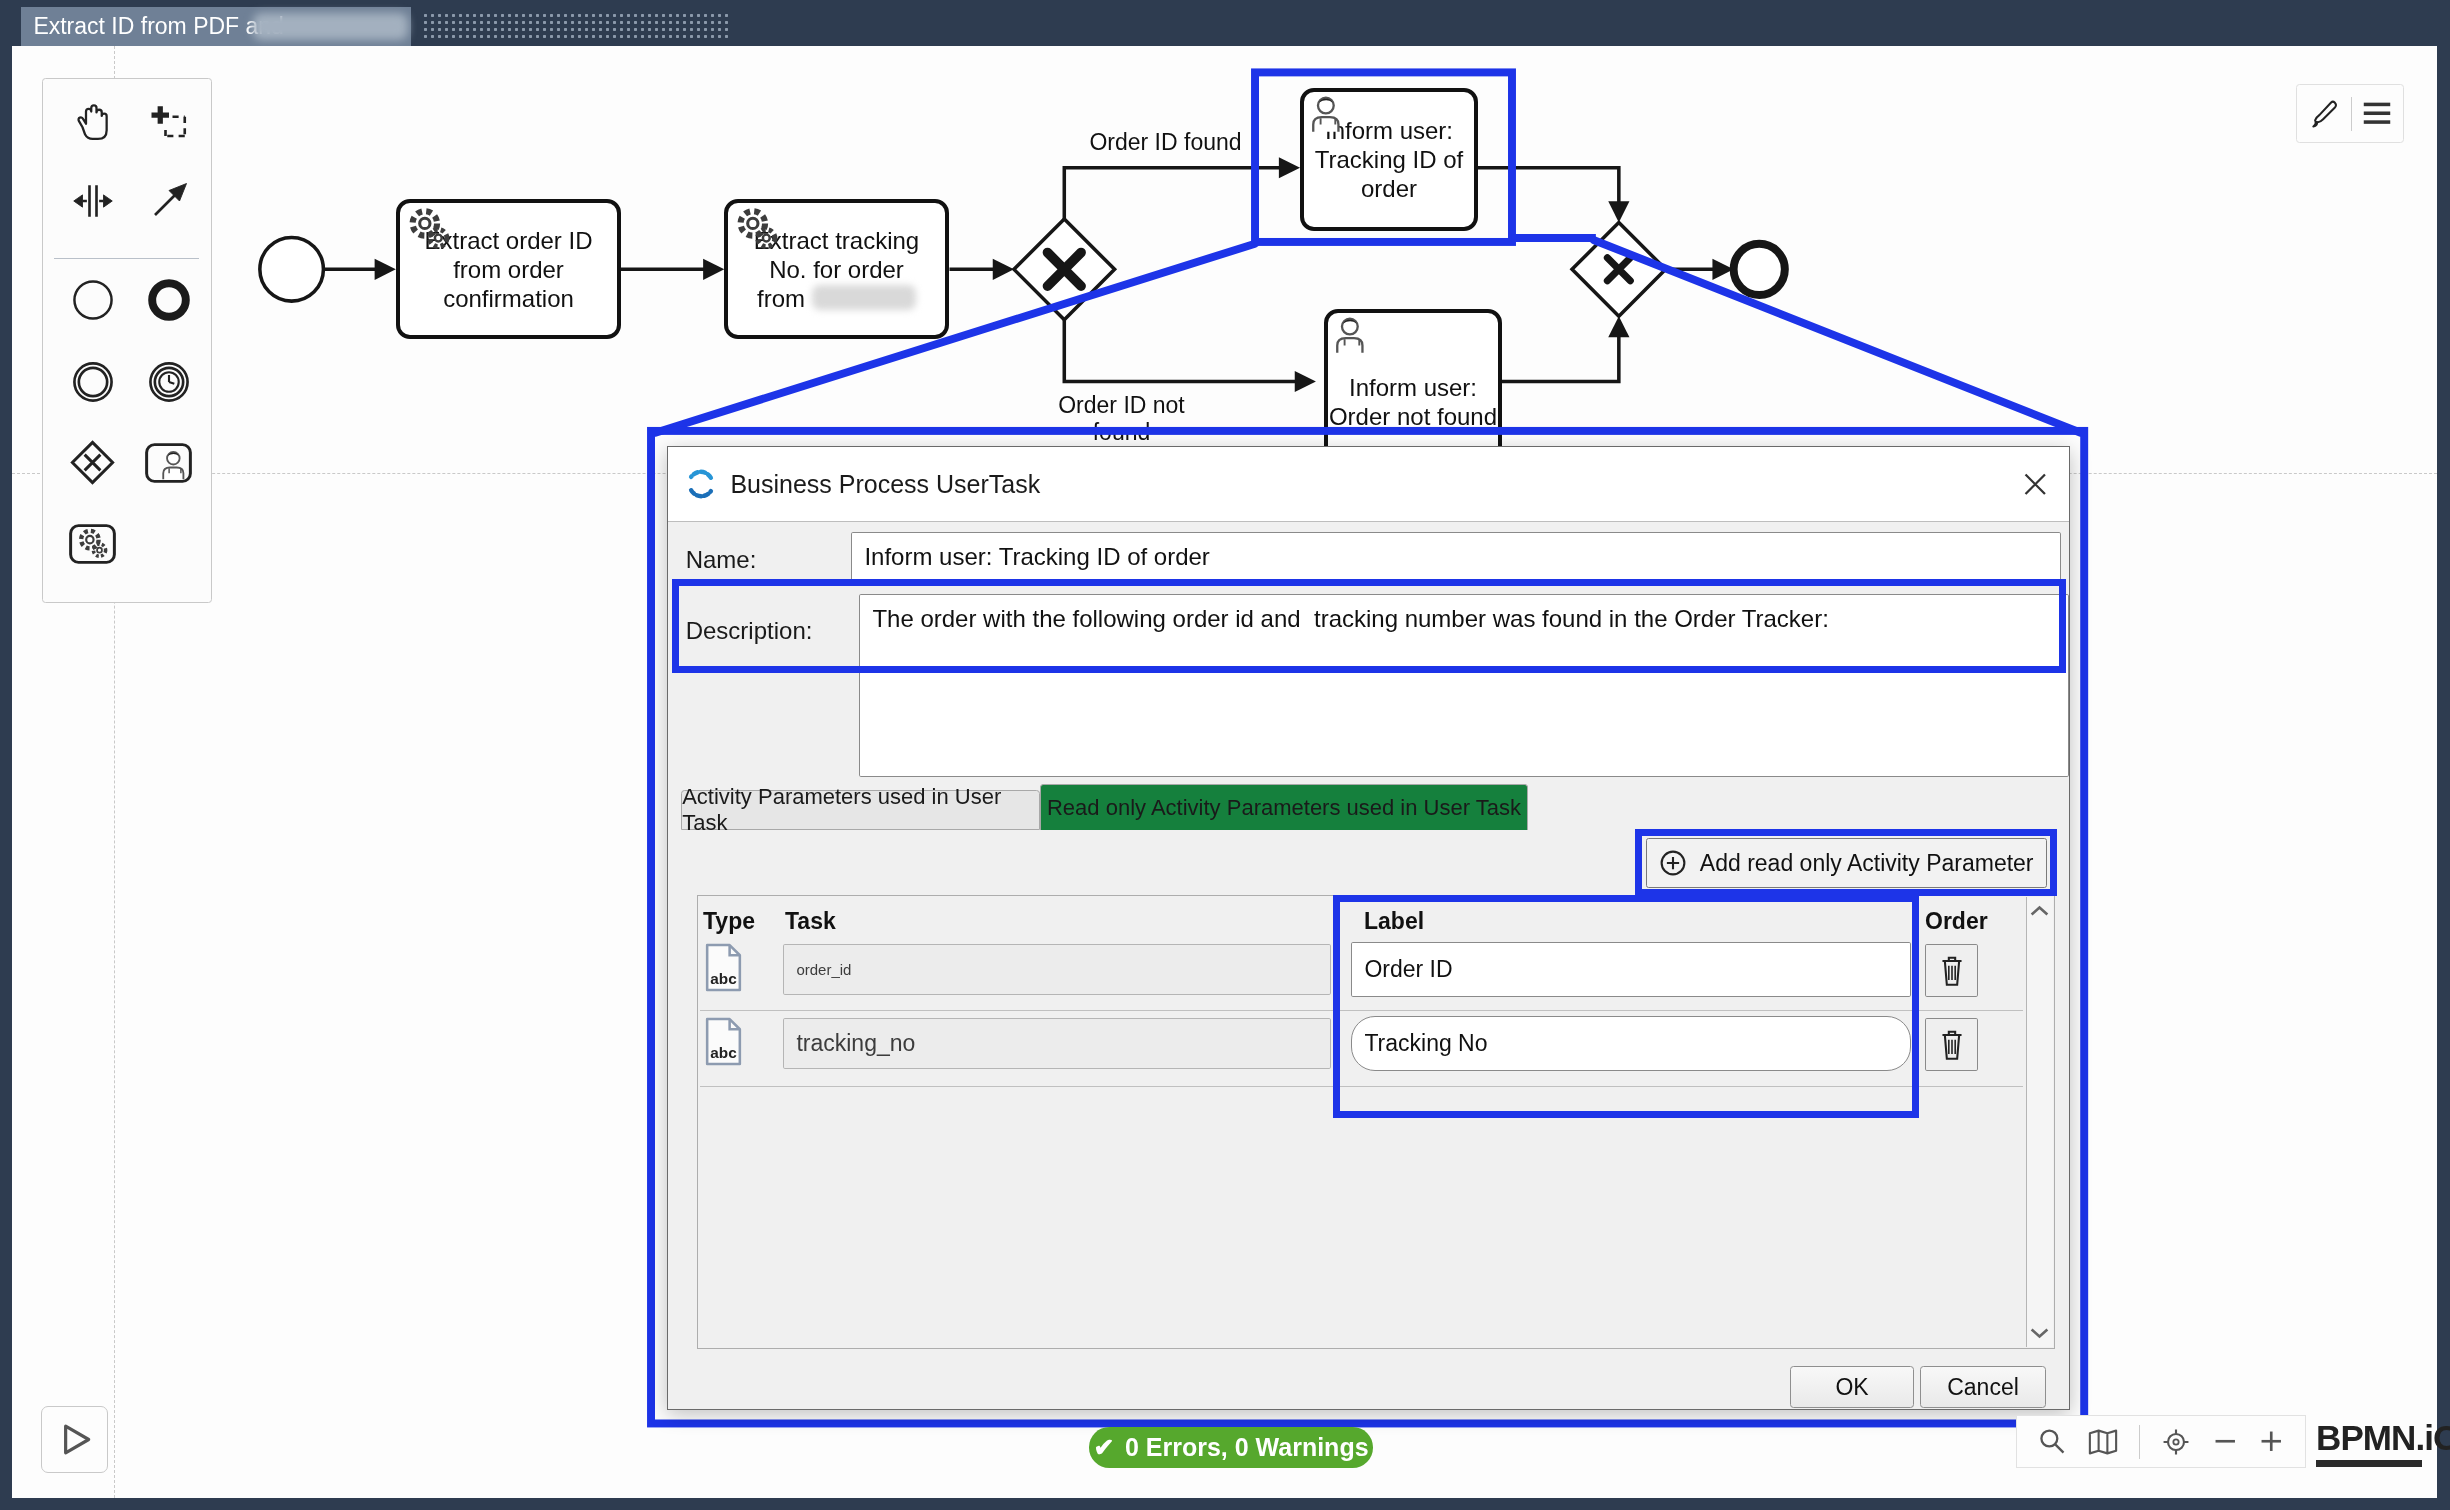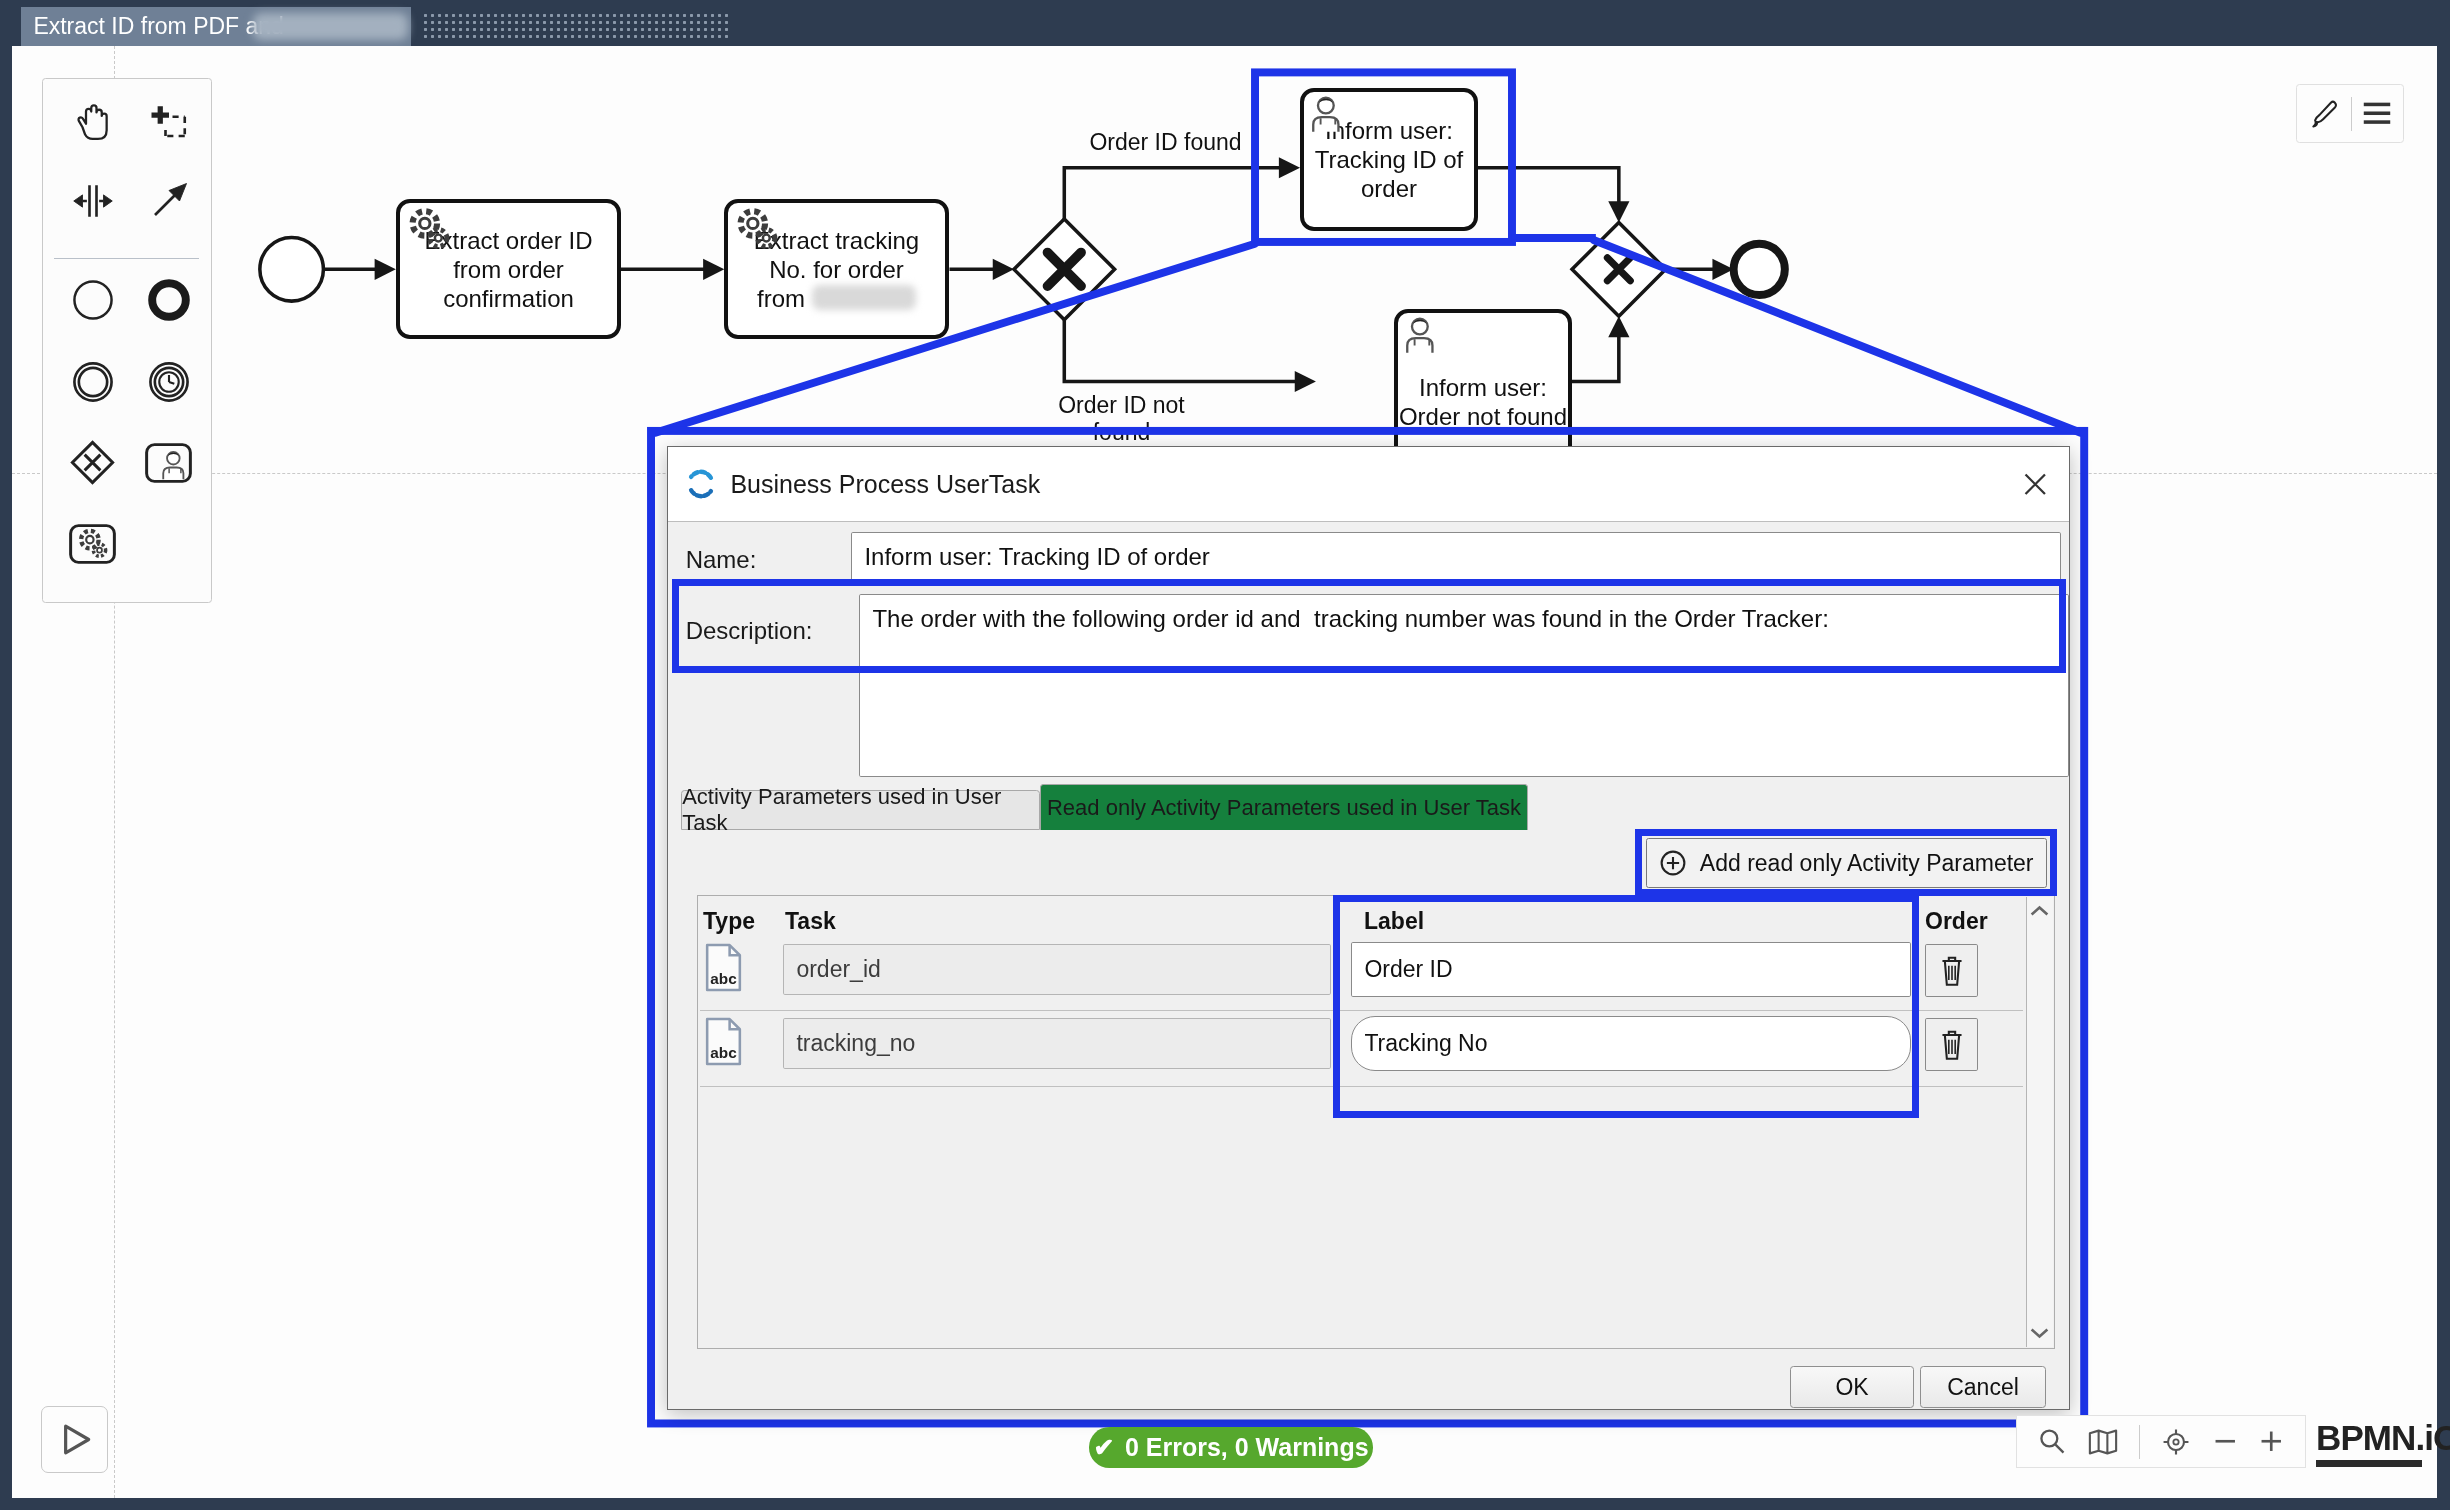--- a/index.html
+++ b/index.html
@@ -188,21 +188,21 @@
 from</span><span class="redact-inline"></span></div>
 </div>
 <div class="task" style="left:1300px;top:88px;width:178px;height:143px">
   <svg class="corner-icon" width="42" height="42" viewBox="0 0 48 48">
       <use href="#sym-person"></use>
     </svg>
   <div class="task-label preline">Inform user:
 Tracking ID of
 order</div>
 </div>
-<div class="task" style="left:1394px;top:309px;width:178px;height:155px">
+<div class="task" style="left:1324px;top:309px;width:178px;height:155px">
   <svg class="corner-icon" width="42" height="42" viewBox="0 0 48 48">
       <use href="#sym-person"></use>
     </svg>
   <div class="task-label preline" style="margin-top:30px">Inform user:
 Order not found</div>
 </div>
 
 <div class="edge-label" style="left:1064px;top:129px;width:203px">Order ID found</div>
 <div class="edge-label preline" style="left:1029px;top:392px;width:185px">Order ID not
 found</div>
@@ -325,21 +325,21 @@
 
   <div class="panel" style="left:29px;top:448px;width:1358px;height:454px"></div>
   <div class="col-hdr" style="left:35px;top:461px">Type</div>
   <div class="col-hdr" style="left:117px;top:461px">Task</div>
   <div class="col-hdr" style="left:696px;top:461px">Label</div>
   <div class="col-hdr" style="left:1257px;top:461px">Order</div>
 
   <svg class="abs" style="left:35px;top:496px" width="41" height="49" viewBox="0 0 40 48">
       <use href="#sym-abc"></use>
     </svg>
-  <input class="tb disabled" style="left: 115px; top: 497px; width: 548px; height: 51px; font-size: 23px;" value="order_id">
+  <input class="tb disabled" style="left: 115px; top: 497px; width: 548px; height: 51px; font-size: 15px;" value="order_id">
   <input class="tb" style="left: 683px; top: 495px; width: 560px; height: 55px; font-size: 23px;" value="Order ID">
   <div class="icon-btn" style="left:1257px;top:497px;width:51px;height:51px">
     <svg width="32" height="35" viewBox="0 0 40 44">
         <use href="#sym-trash"></use>
       </svg>
   </div>
   <div class="row-sep" style="left:32px;top:563px;width:1323px"></div>
 
   <svg class="abs" style="left:35px;top:570px" width="41" height="49" viewBox="0 0 40 48">
       <use href="#sym-abc"></use>

